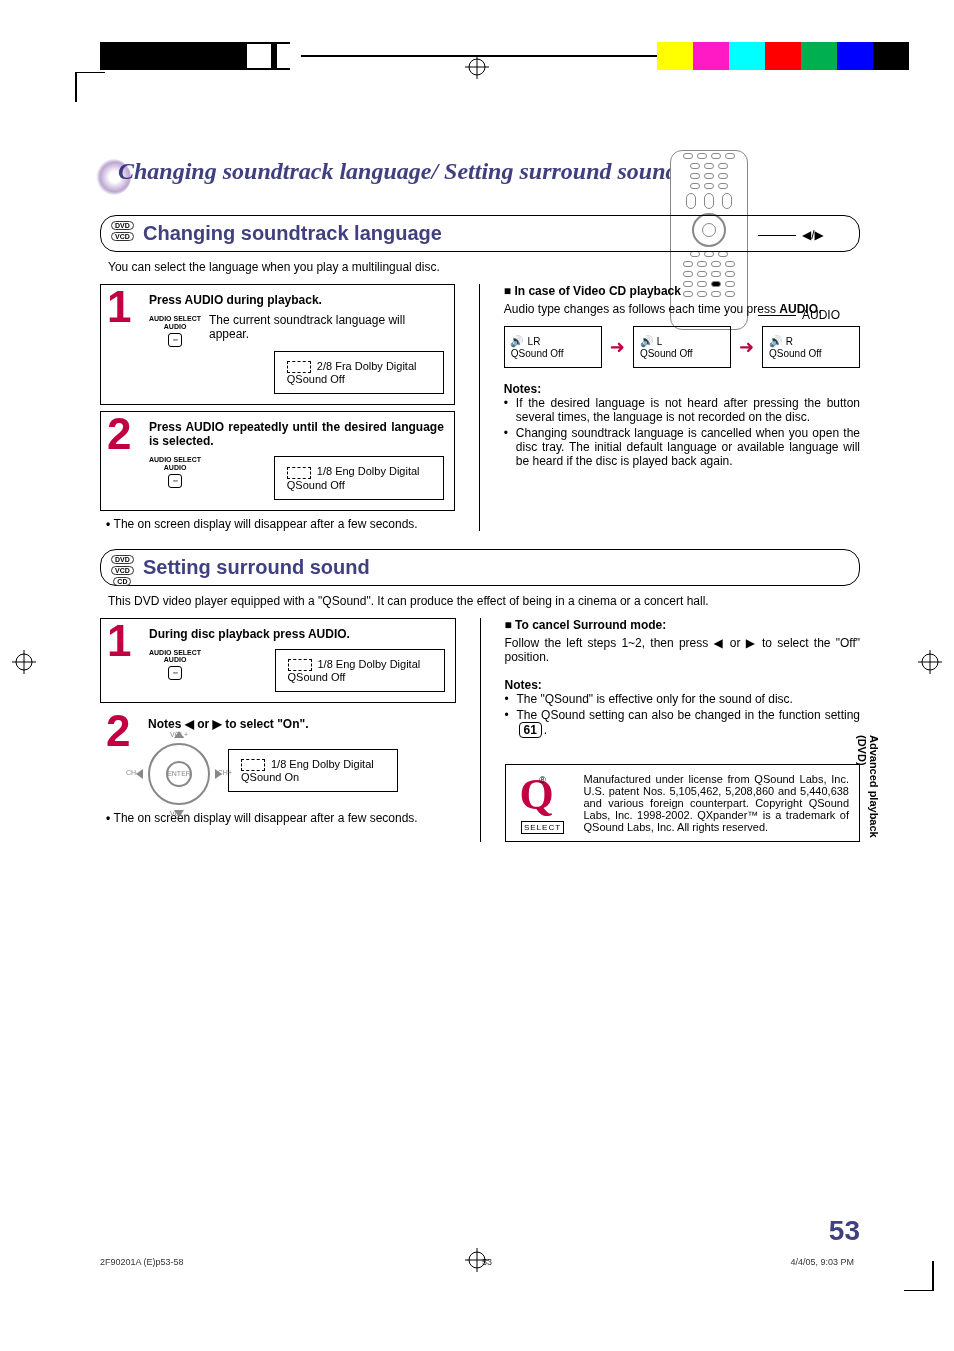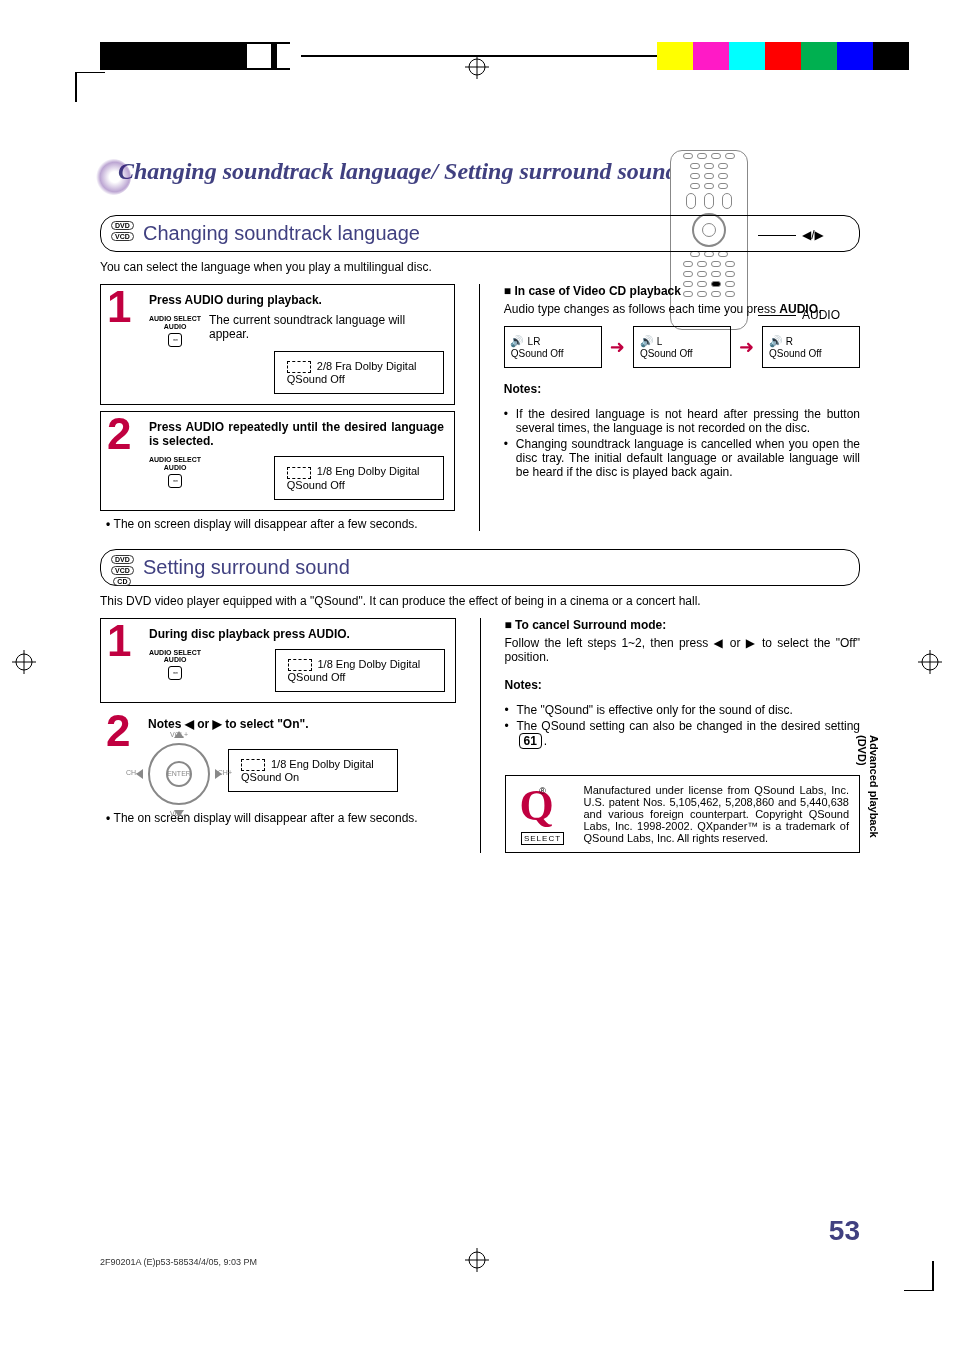--- a/index.html
+++ b/index.html
@@ -45,23 +45,23 @@
   .rb-btn { width:10px; height:6px; border:1px solid #888; border-radius:3px; }
   .rb-big { width:10px; height:16px; border:1px solid #888; border-radius:5px; }
   .rb-nav { width:34px; height:34px; border:2px solid #888; border-radius:50%; margin:2px auto; position:relative;}
   .rb-nav .inner{position:absolute; inset:8px; border:1px solid #888; border-radius:50%;}
   .callout { position:absolute; font-size:12px; }
   .callout .line { display:inline-block; border-top:1px solid #000; vertical-align:middle; margin:0 6px;}
 
   .section { border:1px solid #000; border-radius:16px; padding:6px 12px 6px 42px; position:relative; margin-top:24px;}
   .section-icon { position:absolute; left:10px; top:4px; font-size:9px; line-height:1; text-align:center;}
   .sec-ico-line{border:1px solid #333; border-radius:8px; padding:0 3px; font-size:7px; font-weight:bold; display:inline-block; margin:1px 0;}
-  .section-title { font-size:20px; font-weight:normal; color:#404080; }
-
-  .intro { margin:8px 0 10px 0; font-size:12px; }
+  .section-title { font-size:20px; font-weight:bold; color:#404080; }
+
+  .intro { margin:8px 0 10px 8px; font-size:12px; }
 
   .two-col { display:flex; gap:24px; }
   .col { flex:1; position:relative; }
   .col-divider { width:1px; background:#000; }
 
   .step-box { border:1px solid #000; padding:8px 10px 10px 48px; position:relative; margin-bottom:6px; }
   .step-num { position:absolute; left:6px; top:0px; font-size:44px; font-weight:bold; color:#c00040; font-family:Arial,sans-serif; line-height:1;}
   .step-head { font-weight:bold; font-size:12px; margin-bottom:6px; }
 
   .btn-ico { position:absolute; left:48px; font-size:7px; text-align:center; font-weight:bold; line-height:1.1;}
@@ -79,21 +79,21 @@
   .sub-h { font-weight:bold; font-size:12px; margin-bottom:4px;}
   .sub-h::before{content:"■ "; }
   .para { font-size:12px; text-align:justify; }
 
   .vcd-row { display:flex; align-items:center; gap:8px; margin-top:10px;}
   .vcd-box { border:1px solid #000; padding:8px 6px; width:98px; font-size:10px;}
   .spk::before{content:"🔊 "; font-size:11px;}
   .arrow-r { color:#c00040; font-size:18px;}
 
   .notes-h { font-weight:bold; margin-top:14px;}
-  ul.notes { list-style:none; padding:0; margin-top:11px;}
+  ul.notes { list-style:none; padding:0; margin-top:0;}
   ul.notes li { font-size:12px; text-align:justify; padding-left:12px; position:relative; margin-bottom:2px;}
   ul.notes li::before { content:"•"; position:absolute; left:0;}
 
   .nav-ctrl { margin:6px 0 0 26px;}
   .nav-ring { width:62px; height:62px; border:2px solid #888; border-radius:50%; position:relative;}
   .nav-ring .c{position:absolute; inset:16px; border:2px solid #888; border-radius:50%; display:flex;align-items:center;justify-content:center; font-size:7px; color:#888;}
   .nav-ring .t{position:absolute; width:0;height:0;}
   .nav-ring .up{top:-14px;left:50%;transform:translateX(-50%); border-left:5px solid transparent;border-right:5px solid transparent;border-bottom:7px solid #888;}
   .nav-ring .dn{bottom:-14px;left:50%;transform:translateX(-50%); border-left:5px solid transparent;border-right:5px solid transparent;border-top:7px solid #888;}
   .nav-ring .lf{left:-14px;top:50%;transform:translateY(-50%); border-top:5px solid transparent;border-bottom:5px solid transparent;border-right:7px solid #888;}
@@ -102,21 +102,21 @@
 
   .qbox { border:1px solid #000; padding:8px 10px 8px 78px; position:relative; font-size:11px; text-align:justify; margin-top:26px;}
   .qlogo { position:absolute; left:8px; top:8px; width:58px; text-align:center;}
   .qlogo .Q{width:46px;height:46px; color:#c00040; font-size:44px; font-weight:bold; font-family:"Times New Roman",serif; line-height:1;}
   .qlogo .reg{position:absolute; top:2px; right:0; font-size:9px;}
   .qlogo .lbl{border:1px solid #000; font-size:8px; letter-spacing:1px; padding:1px 2px; margin-top:2px; display:inline-block;}
 
   .page-num { position:absolute; right:0px; font-size:28px; font-weight:bold; color:#404080;}
   .side-tab { position:absolute; right:-20px; top:580px; writing-mode:vertical-rl; font-size:11px; font-weight:bold;}
 
-  .footer { position:absolute; bottom:84px; left:100px; right:100px; display:flex; justify-content:flex-start; font-size:9px; color:#333;}
+  .footer { position:absolute; bottom:84px; left:100px; right:100px; display:flex; justify-content:space-between; font-size:9px; color:#333;}
 
   .refbox { display:inline-block; border:1px solid #000; border-radius:4px; padding:0 4px; font-weight:bold; margin:0 2px;}
 </style>
 </head>
 <body>
 
 <div class="topbar">
   <div class="thinline"></div>
   <div class="left-block"></div>
   <div class="left-white1"></div>
@@ -355,21 +355,21 @@
     </div>
 
     <div class="col-divider"></div>
 
     <div class="col">
       <div class="sub-h"><span>To cancel Surround mode</span>:</div>
       <div class="para">Follow the left steps 1~2, then press ◀ or ▶ to select the "Off" position.</div>
       <div class="notes-h">Notes:</div>
       <ul class="notes">
         <li>The "QSound" is effective only for the sound of disc.</li>
-        <li><span>The QSound setting can also be changed in the desired setting </span><span class="refbox">61</span><span>.</span></li>
+        <li><span>The QSound setting can also be changed in the function setting </span><span class="refbox">61</span><span>.</span></li>
       </ul>
 
       <div class="qbox">
         <div class="qlogo">
           <div class="Q">Q</div><div class="reg">®</div>
           <div class="lbl">SELECT</div>
         </div>
         <span>Manufactured under license from QSound Labs, Inc. U.S. patent Nos. 5,105,462, 5,208,860 and 5,440,638 and various foreign counterpart. Copyright QSound Labs, Inc. 1998-2002. QXpander™ is a trademark of QSound Labs, Inc. All rights reserved.</span>
       </div>
     </div>

